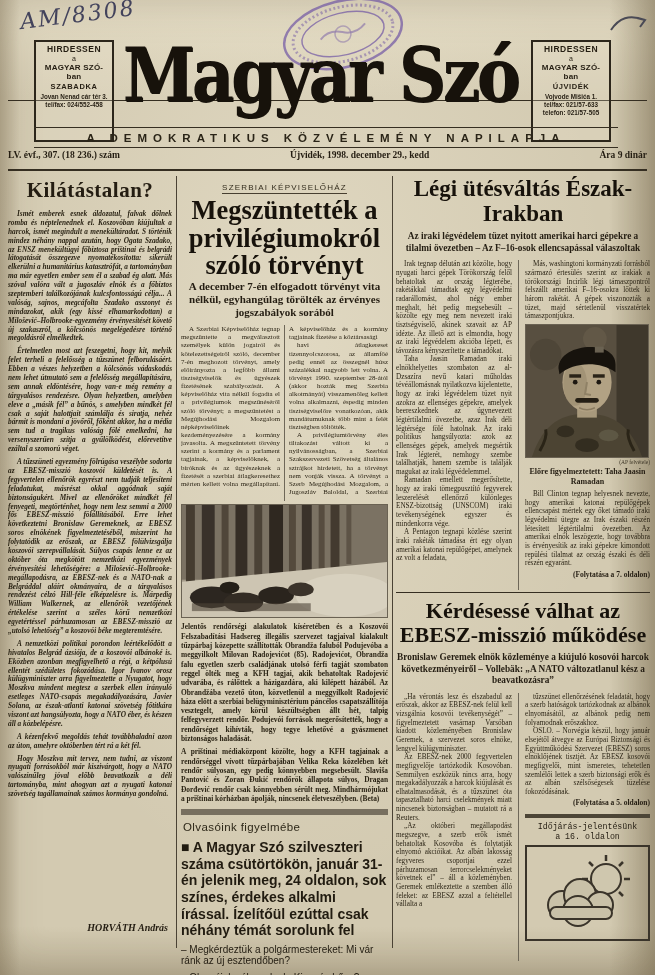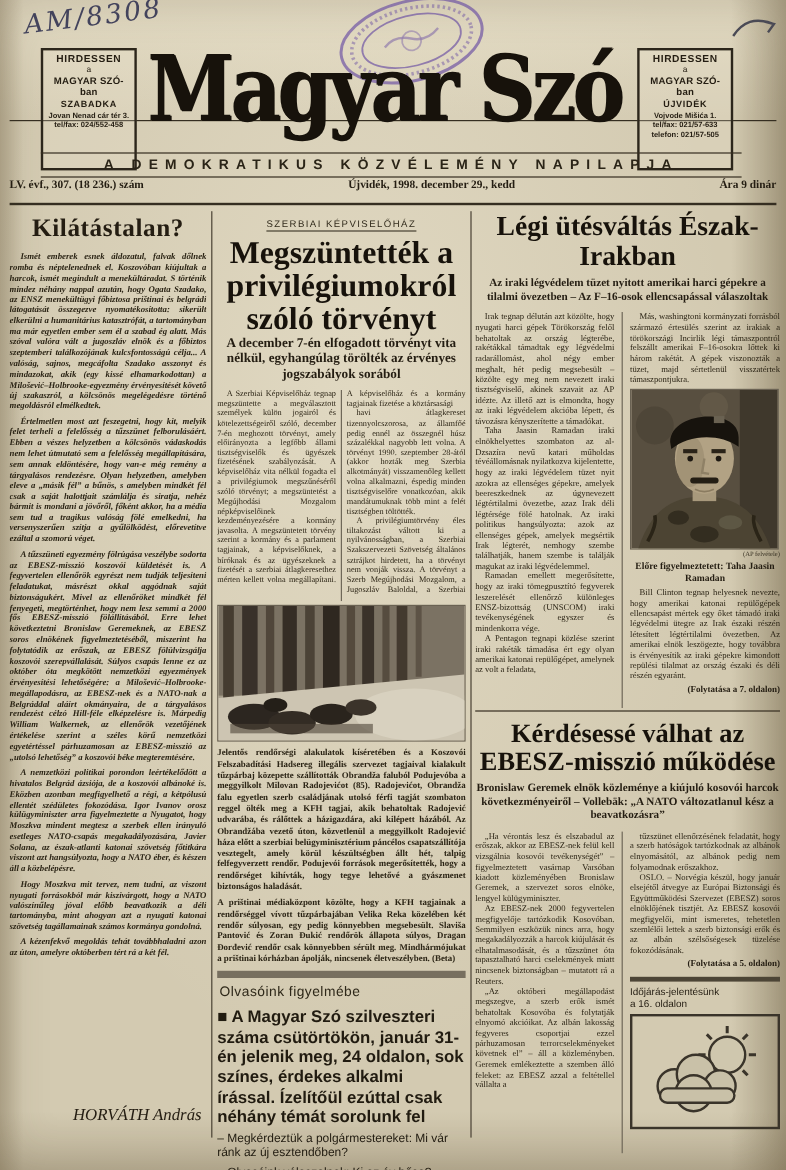--- a/index.html
+++ b/index.html
@@ -41,21 +41,21 @@
     font-weight:bold;font-size:9.5px;align-items:baseline}
   .rule-date{left:8px;width:639px;top:169px;height:2px}
   .vrule{width:1px;background:#4a4234;top:176px;height:772px}
   .v1{left:176px}.v2{left:392px}
 
   
   .colL{left:8px;top:178px;width:164px;height:760px;overflow:hidden}
   .ed-title{font-size:21px;font-weight:bold;text-align:center;margin-bottom:7px;letter-spacing:.5px}
   .ep{font-style:italic;font-size:7.3px;line-height:1.22;text-align:justify;text-indent:9px;
     margin-bottom:4px;font-weight:bold;color:#2b2415}
-  .ed-sig{position:absolute;right:10px;top:922px;font-weight:normal;font-style:italic;font-size:14px}
+  .ed-sig{position:absolute;right:10px;top:922px;font-weight:bold;font-style:italic;font-size:10px}
 
   
   .colC{left:181px;top:176px;width:207px}
   .kicker-wrap{text-align:center}
   .kicker{display:inline-block;font-size:8px;letter-spacing:1.2px;border-bottom:1px solid #473f30;
     padding-bottom:1px;color:#332c1d}
   .lead-head{font-size:26.5px;font-weight:bold;text-align:center;line-height:1.04;margin-top:3px;color:#17120b}
   .lead-sub{font-size:11px;font-weight:bold;text-align:center;line-height:1.2;margin-top:0}
   .lead-body{margin-top:6px;height:176px;overflow:hidden;column-count:2;column-gap:9px;
     column-rule:1px solid #6e6758}
@@ -79,21 +79,21 @@
   .photo2{display:block;width:124px;height:134px;border:1px solid #6a6253;margin-top:3px}
   .credit{font-size:5.5px;text-align:right;color:#3b3425;margin-top:1px}
   .cap2{font-size:8px;font-weight:bold;text-align:center;line-height:1.2;margin:2px 0 4px}
   .cont{font-size:7.5px;font-weight:bold;text-align:right;margin-top:2px}
   .rule-eb{height:1px;background:#352e21;margin-top:2px}
   .eb-head{font-size:22px;font-weight:bold;text-align:center;line-height:1.08;margin-top:6px;color:#17120b}
   .eb-sub{font-size:9.3px;font-weight:bold;text-align:center;line-height:1.25;margin-top:5px}
   .eb-cols{height:268px;overflow:visible}
   .wbar{height:4px;background:#4c4536;margin:7px 0 4px}
   .wt1{font-family:"Liberation Sans",sans-serif;font-weight:bold;font-size:9.3px;text-align:center;line-height:1.15}
-  .wt2{font-family:Liberation Sans, sans-serif;font-size:8.3px;text-align:left;line-height:1.2}
+  .wt2{font-family:Liberation Mono, monospace;font-size:8.3px;text-align:center;line-height:1.2}
   .wbox{border:2px solid #3a342a;margin-top:3px;height:96px;display:flex;align-items:center;justify-content:center}
 </style>
 </head>
 <body>
 
 <div class="page">
 
   <div class="abs handwriting">AM/8308</div>
   <svg class="abs stamp" width="150" height="92" viewBox="0 0 150 92">
     <g transform="rotate(-14 75 46)" fill="none" stroke="#6d52a4" opacity=".8">
@@ -137,22 +137,22 @@
 
   <div class="abs vrule v1"></div>
   <div class="abs vrule v2"></div>
 
   <div class="abs colL">
     <div class="ed-title">Kilátástalan?</div>
     <p class="ep">Ismét emberek esnek áldozatul, falvak dőlnek romba és néptelenednek el. Koszovóban kiújultak a harcok, ismét megindult a menekültáradat. S történik mindez néhány nappal azután, hogy Ogata Szadako, az ENSZ menekültügyi főbiztosa prištinai és belgrádi látogatását összegezve nyomatékosította: sikerült elkerülni a humanitárius katasztrófát, a tartományban ma már egyetlen ember sem él a szabad ég alatt. Más szóval valóra vált a jugoszláv elnök és a főbiztos szeptemberi találkozójának kulcsfontosságú célja... A valóság, sajnos, megcáfolta Szadako asszonyt és mindazokat, akik (egy kissé elhamarkodottan) a Milošević–Holbrooke-egyezmény érvényesítését követő új szakaszról, a kölcsönös megelégedésre történő megoldásról elmélkedtek.</p>
     <p class="ep">Értelmetlen most azt feszegetni, hogy kit, melyik felet terheli a felelősség a tűzszünet felborulásáért. Ebben a vészes helyzetben a kölcsönös vádaskodás nem lehet útmutató sem a felelősség megállapítására, sem annak eldöntésére, hogy van-e még remény a tárgyalásos rendezésre. Olyan helyzetben, amelyben eleve a „másik fél” a bűnös, s amelyben mindkét fél csak a saját halottjait számlálja és siratja, nehéz bármit is mondani a jövőről, főként akkor, ha a média sem tud a tragikus valóság fölé emelkedni, ha versenyszerűen szítja a gyűlölködést, előrevetítve ezáltal a szomorú véget.</p>
     <p class="ep">A tűzszüneti egyezmény fölrúgása veszélybe sodorta az EBESZ-misszió koszovói küldetését is. A fegyvertelen ellenőrök egyrészt nem tudják teljesíteni feladatukat, másrészt okkal aggódnak saját biztonságukért. Mivel az ellenőröket mindkét fél fenyegeti, megtörténhet, hogy nem lesz semmi a 2000 fős EBESZ-misszió fölállításából. Erre lehet következtetni Bronislaw Geremeknek, az EBESZ soros elnökének figyelmeztetéséből, miszerint ha folytatódik az erőszak, az EBESZ fölülvizsgálja koszovói szerepvállalását. Súlyos csapás lenne ez az október óta megkötött nemzetközi egyezmények érvényesítési lehetőségére: a Milošević–Holbrooke-megállapodásra, az EBESZ-nek és a NATO-nak a Belgráddal aláírt okmányaira, de a tárgyalásos rendezést célzó Hill-féle elképzelésre is. Márpedig William Walkernek, az ellenőrök vezetőjének értékelése szerint a széles körű nemzetközi egyetértéssel párhuzamosan az EBESZ-misszió az „utolsó lehetőség” a koszovói béke megteremtésére.</p>
     <p class="ep">A nemzetközi politikai porondon leértékelődött a hivatalos Belgrád ázsiója, de a koszovói albánoké is. Eközben azonban megfigyelhető a régi, a kétpólusú ellentét szédületes fokozódása. Igor Ivanov orosz külügyminiszter arra figyelmeztette a Nyugatot, hogy Moszkva mindent megtesz a szerbek ellen irányuló esetleges NATO-csapás megakadályozására, Javier Solana, az észak-atlanti katonai szövetség főtitkára viszont azt hangsúlyozta, hogy a NATO éber, és készen áll a közbelépésre.</p>
+    <p class="ep">A kézenfekvő megoldás tehát továbbhaladni azon az úton, amelyre októberben tért rá a két fél.</p>
     <p class="ep">Hogy Moszkva mit tervez, nem tudni, az viszont nyugati forrásokból már kiszivárgott, hogy a NATO valószínűleg jóval előbb beavatkozik a déli tartományba, mint ahogyan azt a nyugati katonai szövetség tagállamainak számos kormánya gondolná.</p>
-    <p class="ep">A kézenfekvő megoldás tehát továbbhaladni azon az úton, amelyre októberben tért rá a két fél.</p>
   </div>
   <div class="abs ed-sig" style="left:8px;width:160px;text-align:right">HORVÁTH András</div>
 
   <div class="abs colC">
     <div class="kicker-wrap"><span class="kicker sans">SZERBIAI KÉPVISELŐHÁZ</span></div>
     <h1 class="lead-head">Megszüntették a privilégiumokról szóló törvényt</h1>
     <div class="lead-sub">A december 7-én elfogadott törvényt vita nélkül, egyhangúlag törölték az érvényes jogszabályok sorából</div>
     <div class="lead-body">
       <p class="bp">A Szerbiai Képviselőház tegnap megszüntette a megválasztott személyek külön jogairól és kötelezettségeiről szóló, december 7-én meghozott törvényt, amely előirányozta a legfőbb állami tisztségviselők és ügyészek fizetésének szabályozását. A képviselőház vita nélkül fogadta el a privilégiumok megszűnéséről szóló törvényt; a megszüntetést a Megújhodási Mozgalom népképviselőinek kezdeményezésére a kormány javasolta. A megszüntetett törvény szerint a kormány és a parlament tagjainak, a képviselőknek, a bíróknak és az ügyészeknek a fizetését a szerbiai átlagkeresethez mérten kellett volna megállapítani. A képviselőház és a kormány tagjainak fizetése a köztársasági</p>
       <p class="bp">havi átlagkereset tizennyolcszorosa, az államfőé pedig ennél az összegnél húsz százalékkal nagyobb lett volna. A törvényt 1990. szeptember 28-ától (akkor hozták meg Szerbia alkotmányát) visszamenőleg kellett volna alkalmazni, éspedig minden tisztségviselőre vonatkozóan, akik mandátumuknak több mint a felét tisztségben töltötték.</p>

